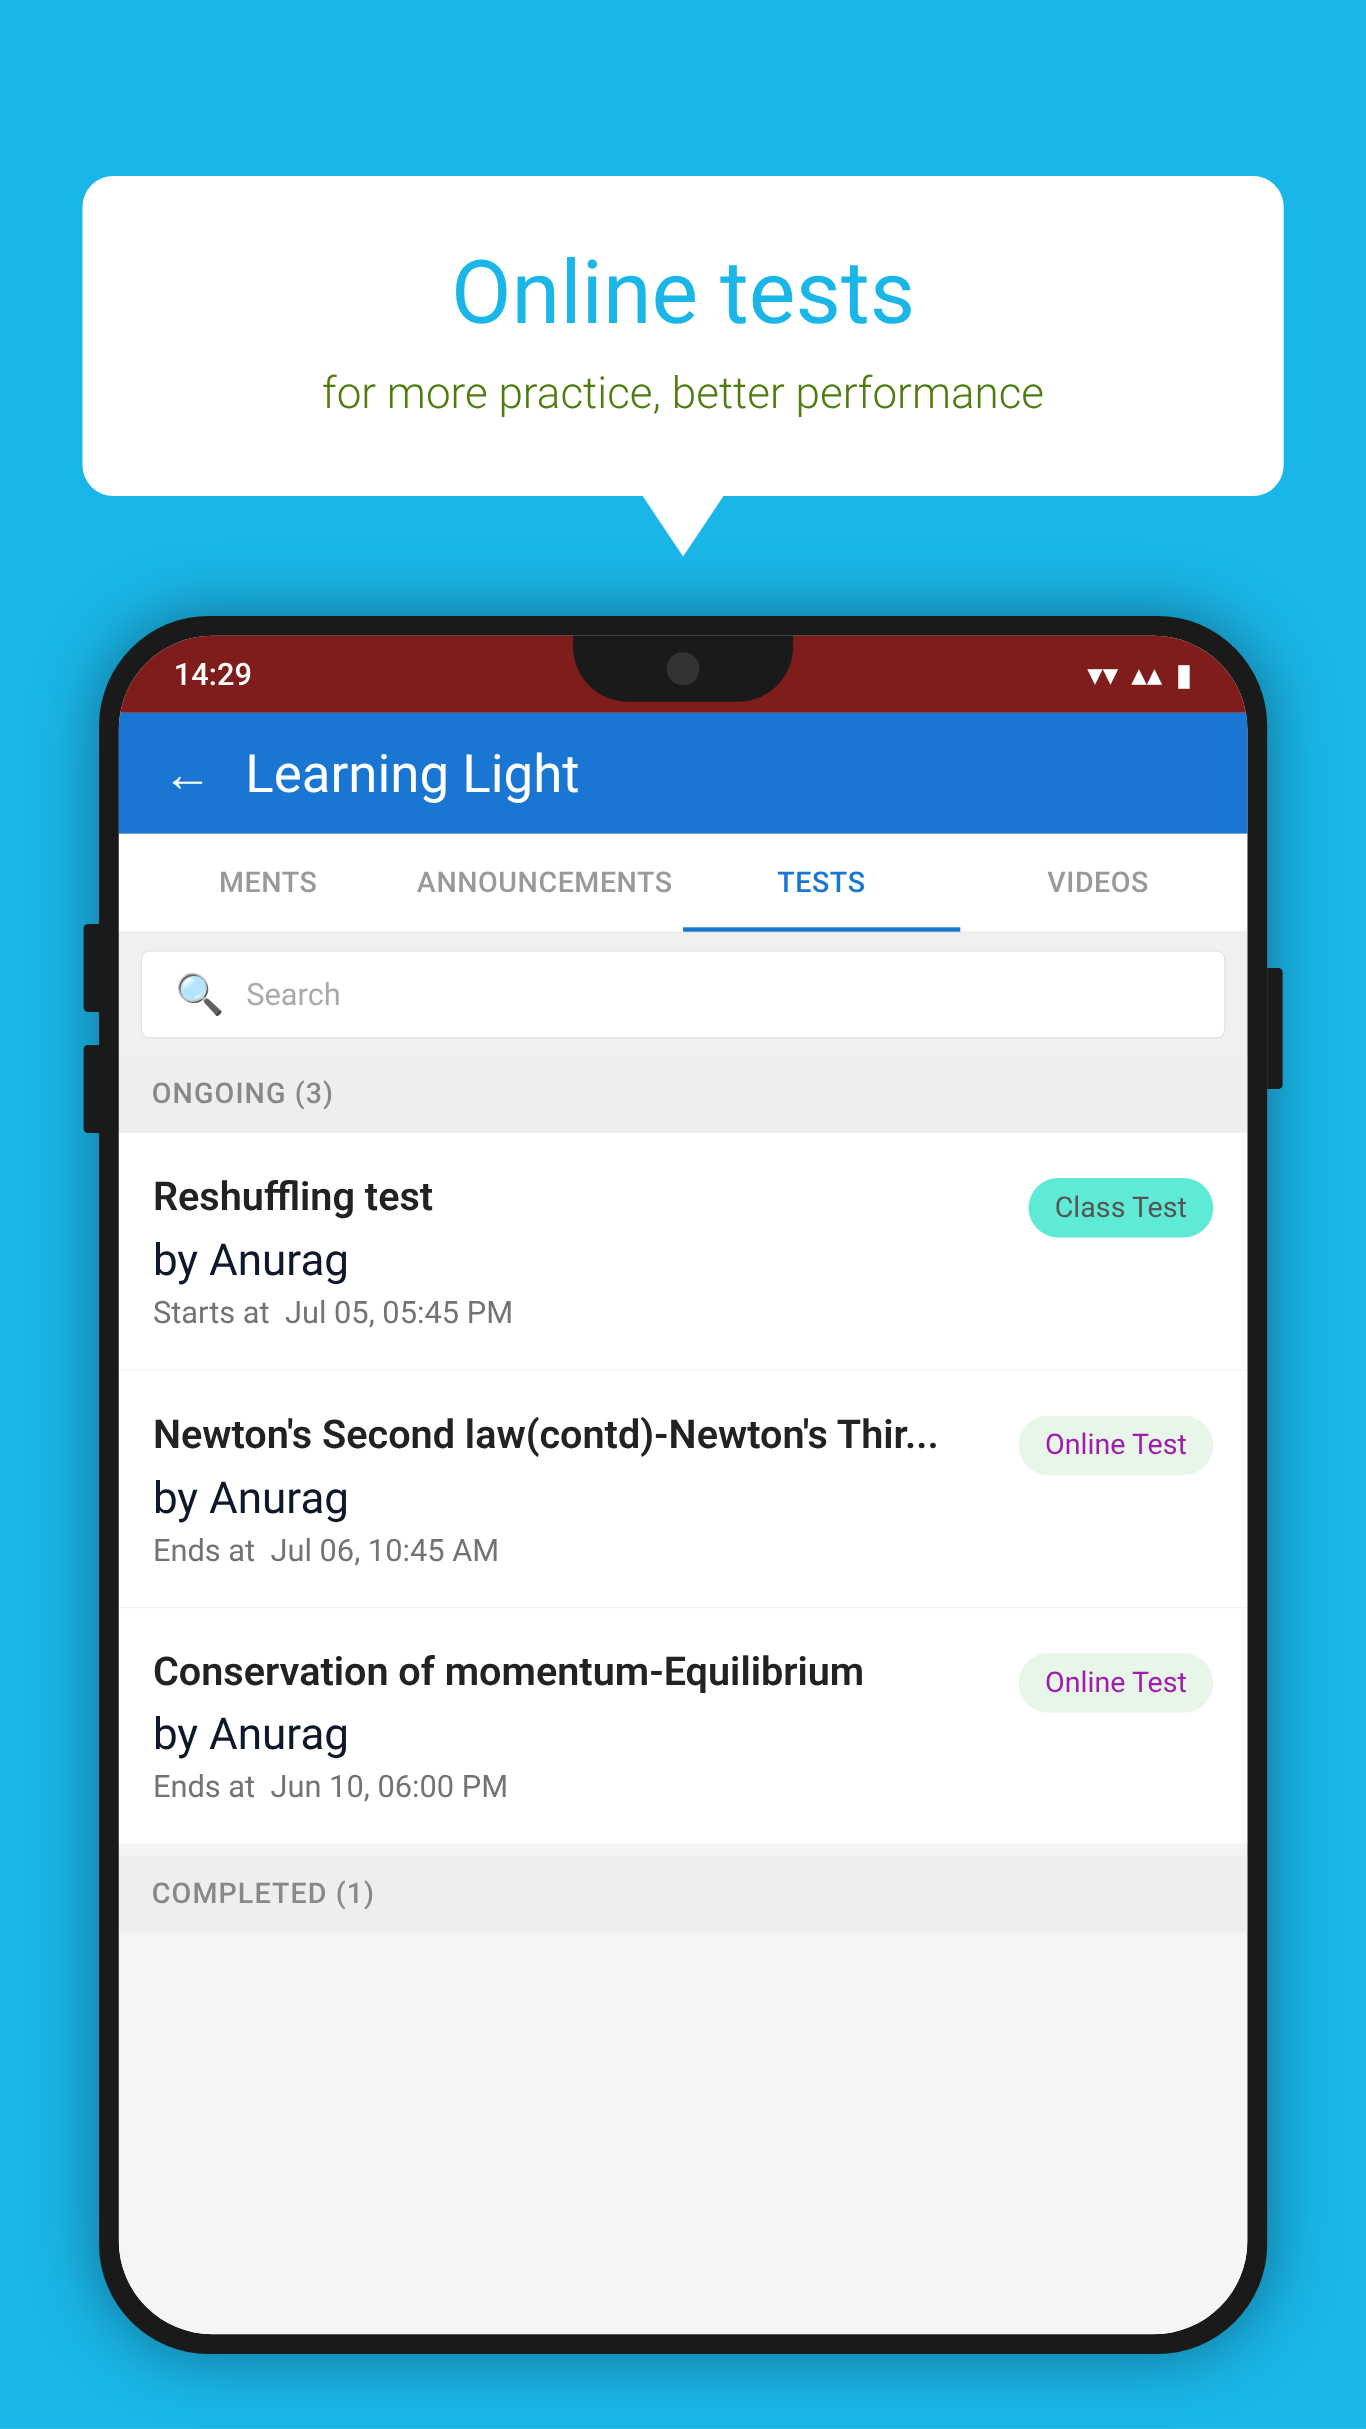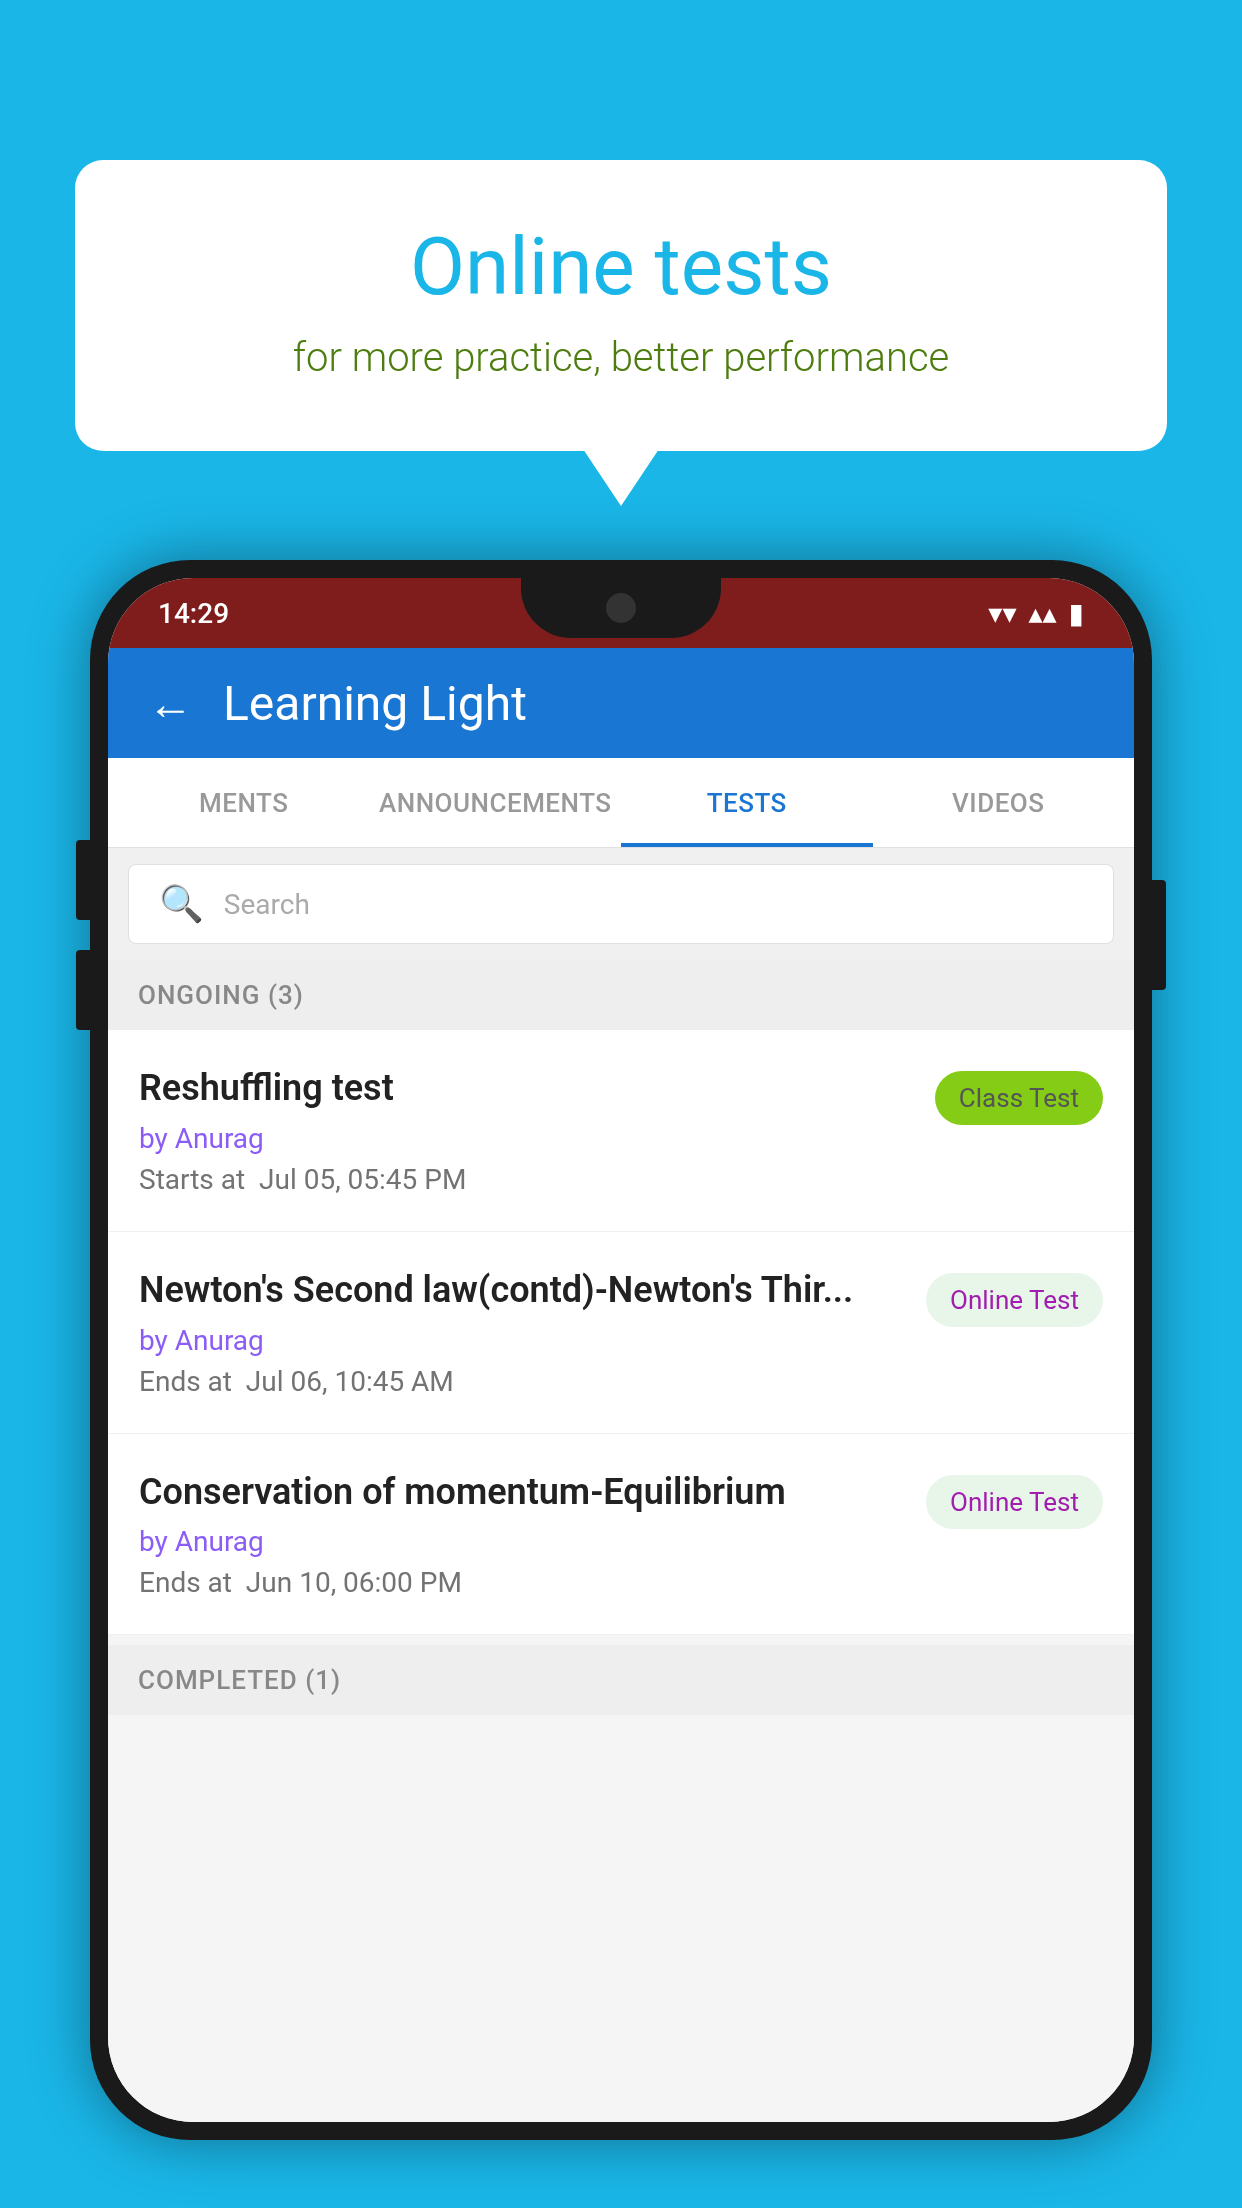--- a/index.html
+++ b/index.html
@@ -290,41 +290,41 @@
 
     .test-name {
       font-size: 36px;
       font-weight: 600;
       color: #222;
       margin-bottom: 10px;
       line-height: 1.3;
     }
 
     .test-author {
-      font-size: 28px;
-      color: #8b5cf6;
+      font-size: 40px;
+      color: #0f172a;
       margin-bottom: 8px;
     }
 
     .test-time {
       font-size: 28px;
       color: #737373;
     }
 
     .test-badge {
       flex-shrink: 0;
       padding: 12px 24px;
       border-radius: 40px;
       font-size: 26px;
       font-weight: 400;
       margin-top: 6px;
     }
 
     .badge-class {
-      background: #84cc16;
+      background: #5eead4;
       color: #555;
     }
 
     .badge-online {
       background: #e8f5e9;
       color: #a21caf;
       text-align: right;
     }
 
     .completed-section {

